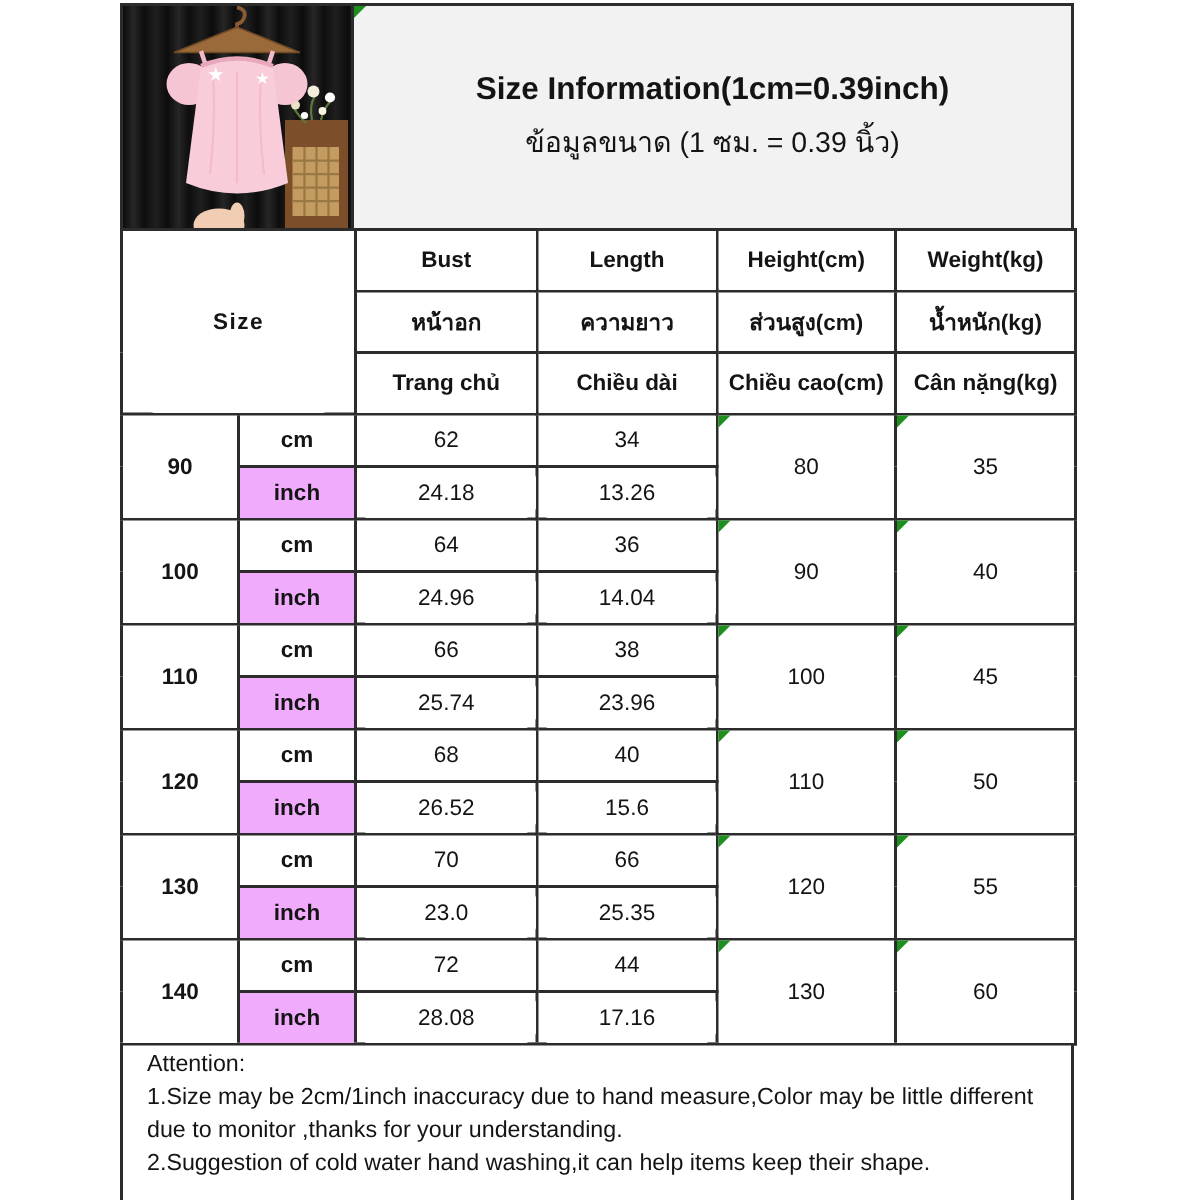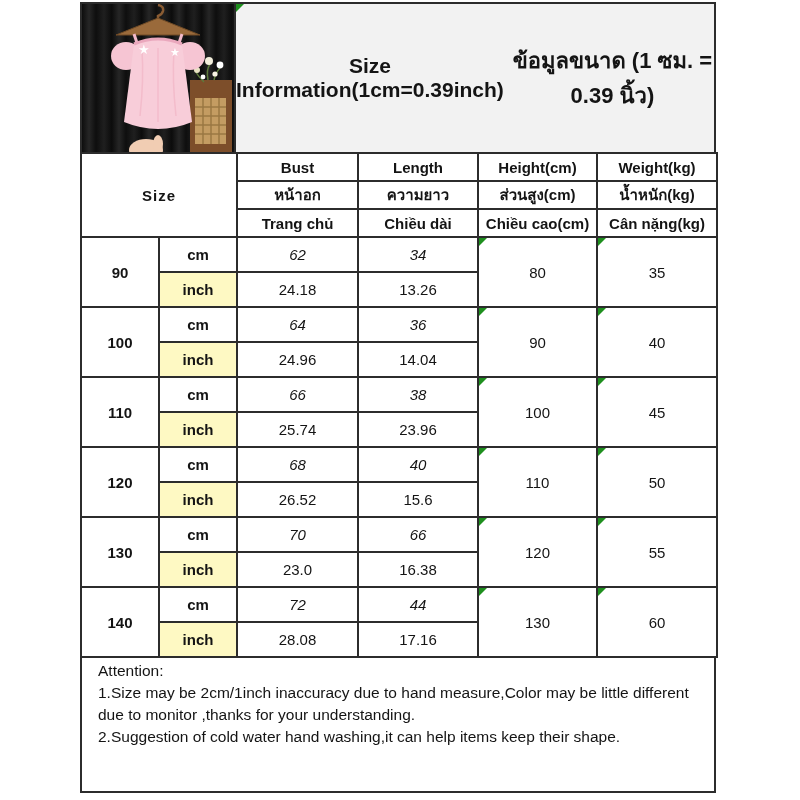--- a/index.html
+++ b/index.html
@@ -19,55 +19,55 @@
     background:
       repeating-linear-gradient(90deg,
         #0d0d0d 0px, #262626 7px, #0e0e0e 14px, #1f1f1f 22px, #0b0b0b 30px);
     position:relative; overflow:hidden;
   }
   .photo-cell svg { position:absolute; inset:0; }
   .title-cell {
     width:480px; height:152px; flex:0 0 480px;
     border:2px solid #2c2c2c; border-left:none;
     background:#f2f2f2; position:relative;
-    display:flex; flex-direction:row; justify-content:center; align-items:center;
+    display:flex; flex-direction:column; justify-content:center; align-items:center;
     gap:7px; text-align:center;
   }
   .t-en { font-size:21px; font-weight:bold; }
-  .t-th { font-size:22px; font-weight:bold; }
+  .t-th { font-size:19px; font-weight:normal; }
   .t-vi { font-size:20px; font-weight:bold; }
 
   
   .tri {
     position:absolute; top:0; left:0; width:0; height:0;
     border-top:8px solid #1e8f1e; border-right:8px solid transparent;
     pointer-events:none;
   }
 
   
   table.size-table {
     width:636px; margin-top:-2px;
     border-collapse:collapse; table-layout:fixed;
   }
   table.size-table td {
     border:2px solid #2c2c2c;
     text-align:center; vertical-align:middle;
     font-size:15px; position:relative;
     background:#ffffff;
   }
-  td.hdr { background:#d8d8d8; font-weight:bold; height:28px; }
+  td.hdr { background:#d8d8d8; font-weight:bold; height:41px; }
   td.size-big {
     background:#d8d8d8; font-weight:bold; font-size:30px;
     letter-spacing:1px;
     border-radius:28px;
   }
   td.size-num { background:#d8d8d8; font-weight:bold; }
   td.unit { background:#f2f2f2; font-weight:bold; }
-  td.unit.inch { background:#fef9c3; }
-  td.val-cm { background:#f2f2f2;font-style:italic; }
+  td.unit.inch { background:#f0abfc; }
+  td.val-cm { background:#f2f2f2; }
   td.val-inch { background:#ffffff;border-radius:11px; }
   td.merged { background:#f2f2f2;margin-left:24px; }
   tr.r-cm td { height:35px; }
   tr.r-inch td { height:35px; }
 
   
   .attention {
     width:636px; height:137px; margin-top:-2px;
     border:2px solid #2c2c2c; background:#ffffff;
     padding:2px 8px 0 16px;
@@ -218,21 +218,21 @@
       <td class="size-num" rowspan="2">130</td>
       <td class="unit">cm</td>
       <td class="val-cm">70</td>
       <td class="val-cm">66</td>
       <td class="merged" rowspan="2"><span class="tri"></span><span>120</span></td>
       <td class="merged" rowspan="2"><span class="tri"></span><span>55</span></td>
     </tr>
     <tr class="r-inch">
       <td class="unit inch">inch</td>
       <td class="val-inch">23.0</td>
-      <td class="val-inch">16.38</td>
+      <td class="val-inch">25.35</td>
     </tr>
 
     <tr class="r-cm">
       <td class="size-num" rowspan="2">140</td>
       <td class="unit">cm</td>
       <td class="val-cm">72</td>
       <td class="val-cm">44</td>
       <td class="merged" rowspan="2"><span class="tri"></span><span>130</span></td>
       <td class="merged" rowspan="2"><span class="tri"></span><span>60</span></td>
     </tr>

